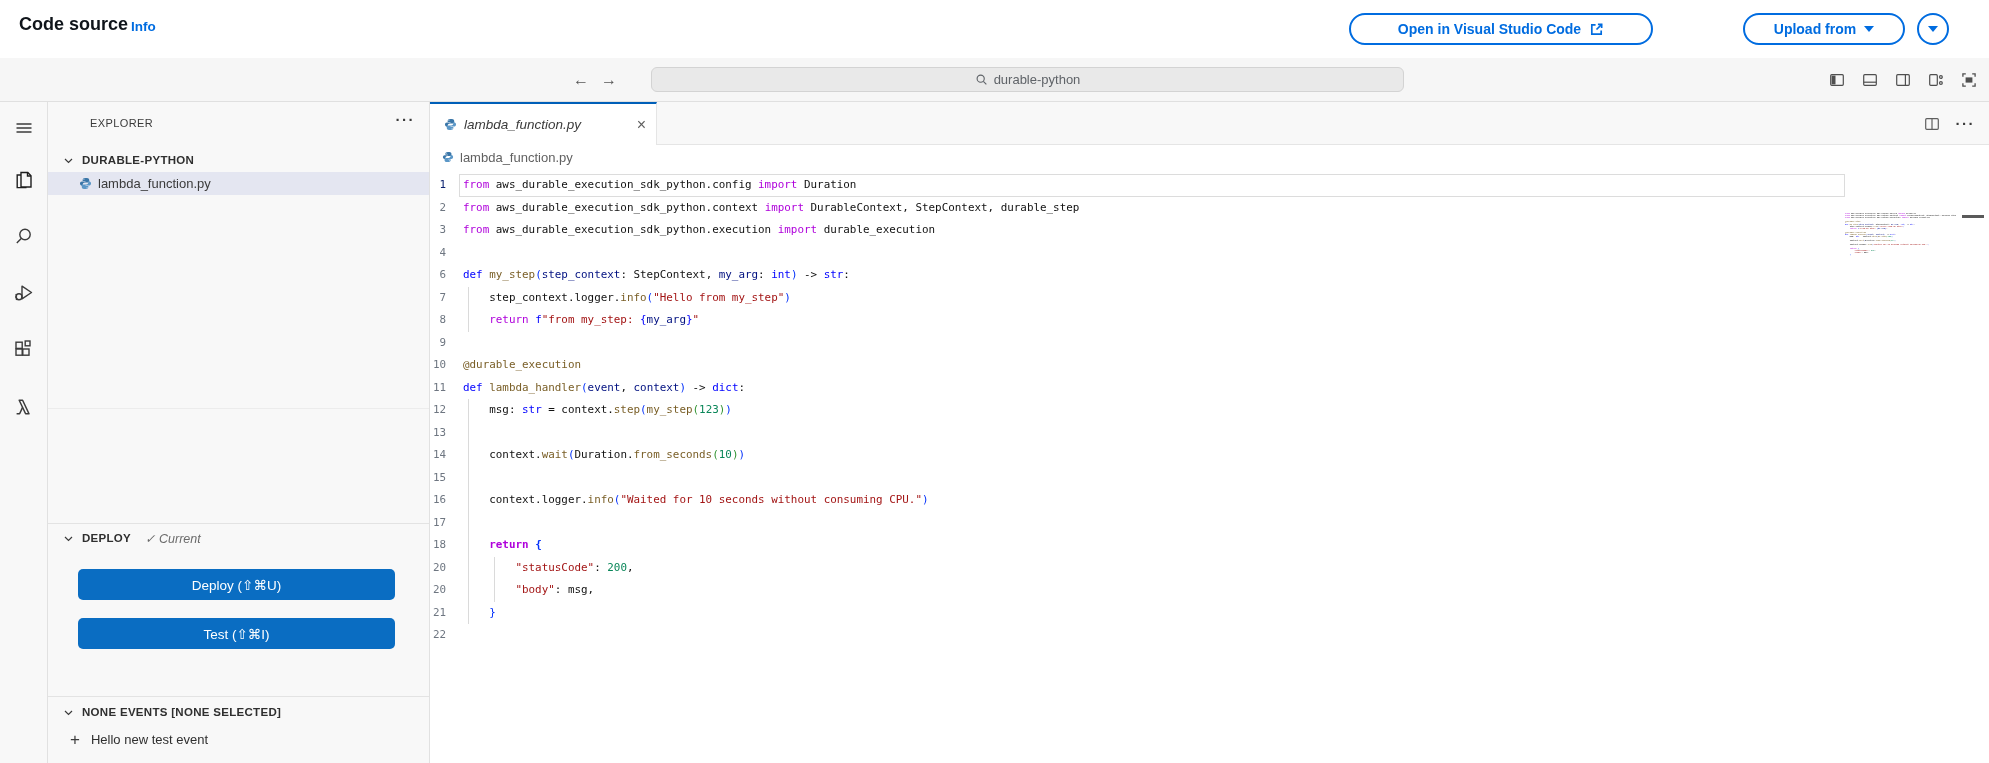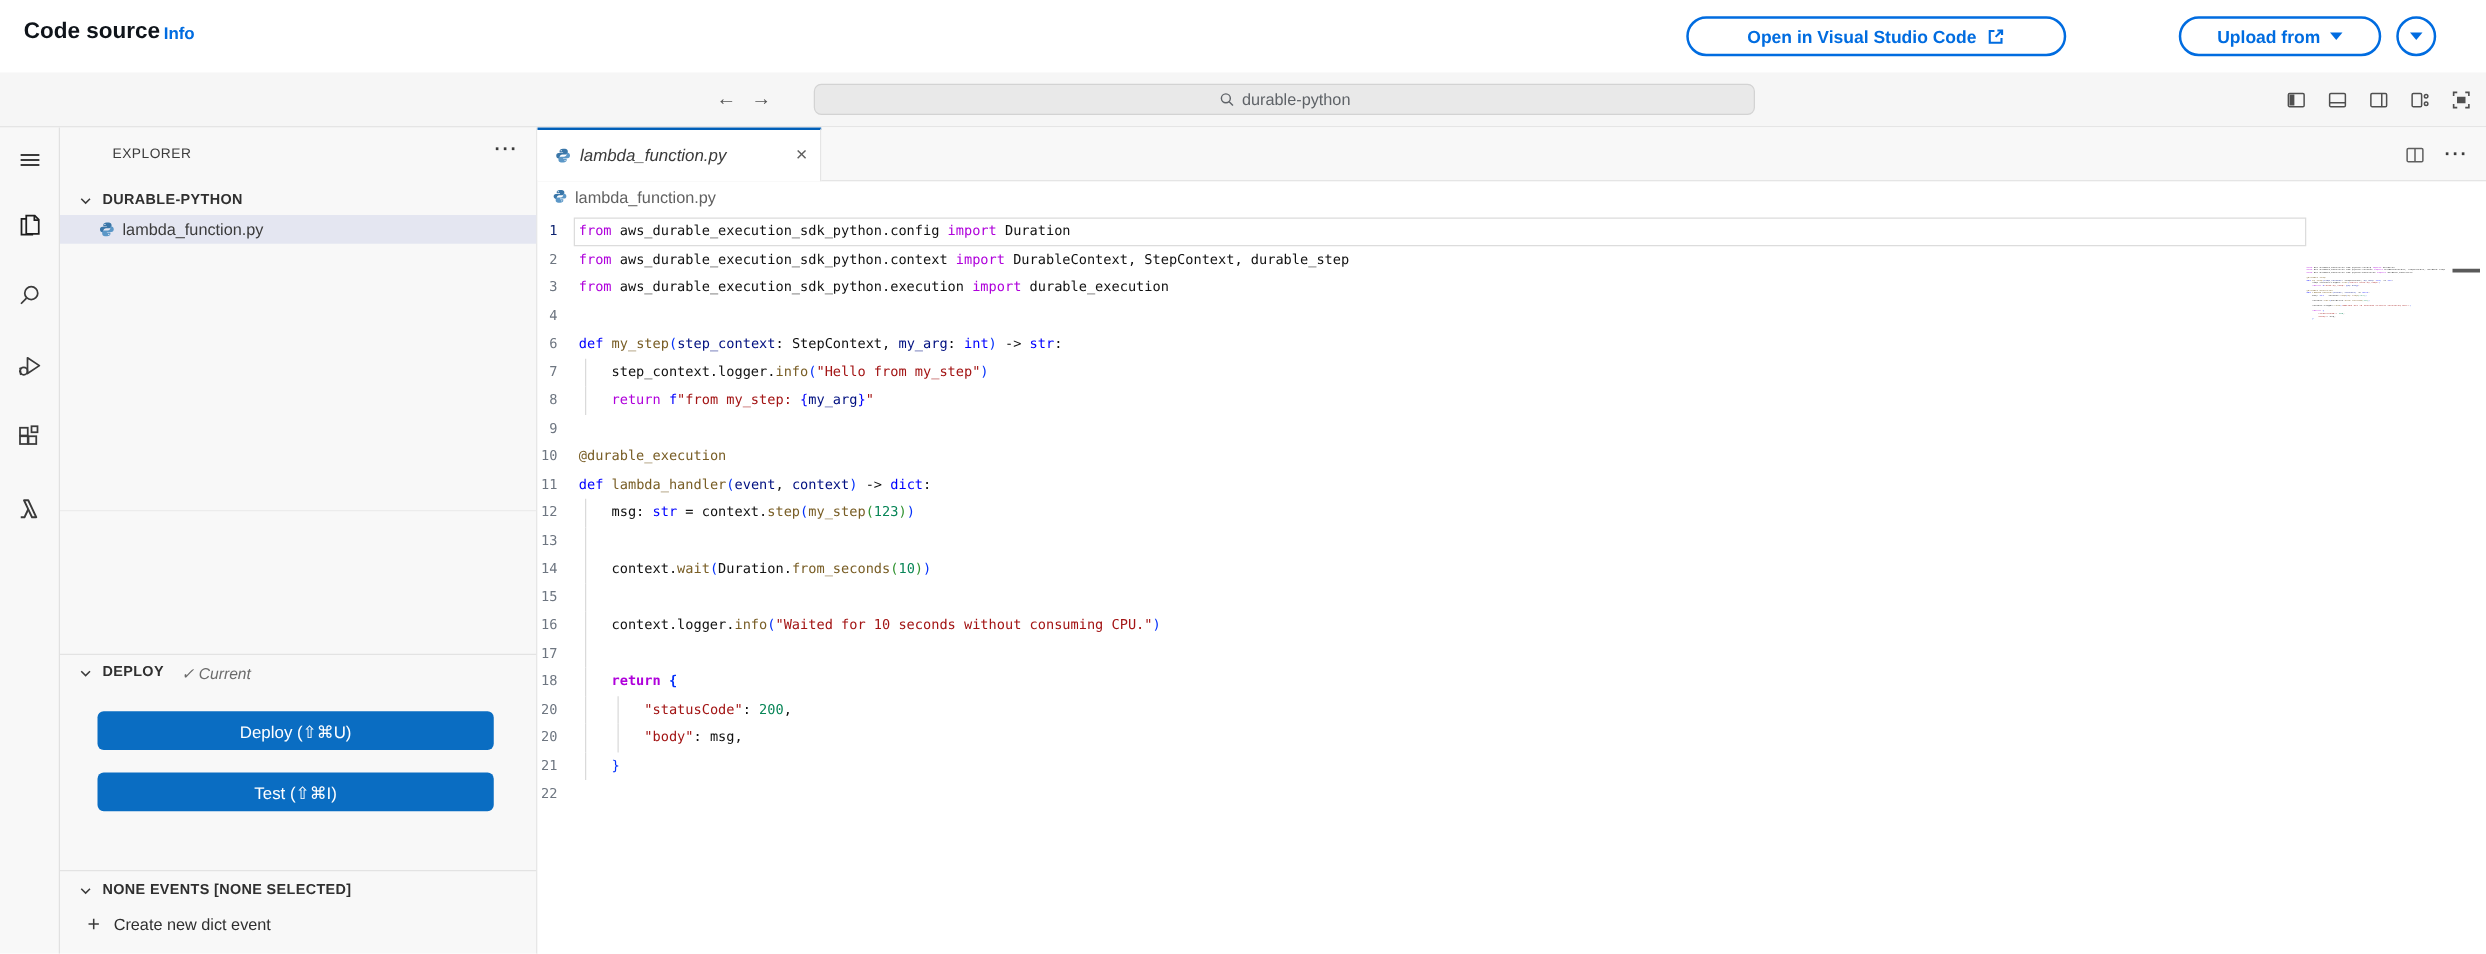--- a/index.html
+++ b/index.html
@@ -257,21 +257,21 @@
 
       <div class="sec-head" id="te-head">
         <svg class="chev" viewBox="0 0 9 9" fill="none" stroke="#3b3b3b" stroke-width="1.2">
           <polyline points="1,3 4.5,6.5 8,3"></polyline>
         </svg>
         <span class="sec-label">NONE EVENTS [NONE SELECTED]</span>
       </div>
 
       <div class="create-row">
         <span class="plus">+</span>
-        <span class="create-label">Create new dict event</span>
+        <span class="create-label">Hello new test event</span>
       </div>
     </div>
 
     <div id="editor">
       <div id="tabbar">
         <div class="tab">
           <svg width="13" height="13" viewBox="0 0 16 16">
             <path fill="#3a76a8" d="M7.9 1.2c-2.3 0-3.4 1-3.4 2.4v1.3h3.5v.6H3.6C2.2 5.5 1.2 6.6 1.2 8.1s1 2.7 2.4 2.7h1V9.3c0-1.4 1.2-2.5 2.6-2.5h3.3c1.2 0 2.1-1 2.1-2.2V3.6c0-1.4-1.2-2.4-2.7-2.4H7.9z"></path>
             <path fill="#5b97c7" d="M8.1 14.8c2.3 0 3.4-1 3.4-2.4v-1.3H8v-.6h4.4c1.4 0 2.4-1.1 2.4-2.6s-1-2.7-2.4-2.7h-1v1.5c0 1.4-1.2 2.5-2.6 2.5H5.5c-1.2 0-2.1 1-2.1 2.2v1c0 1.4 1.2 2.4 2.7 2.4h2z"></path>
             <circle cx="6.1" cy="3.1" r="0.6" fill="#fff"></circle>

